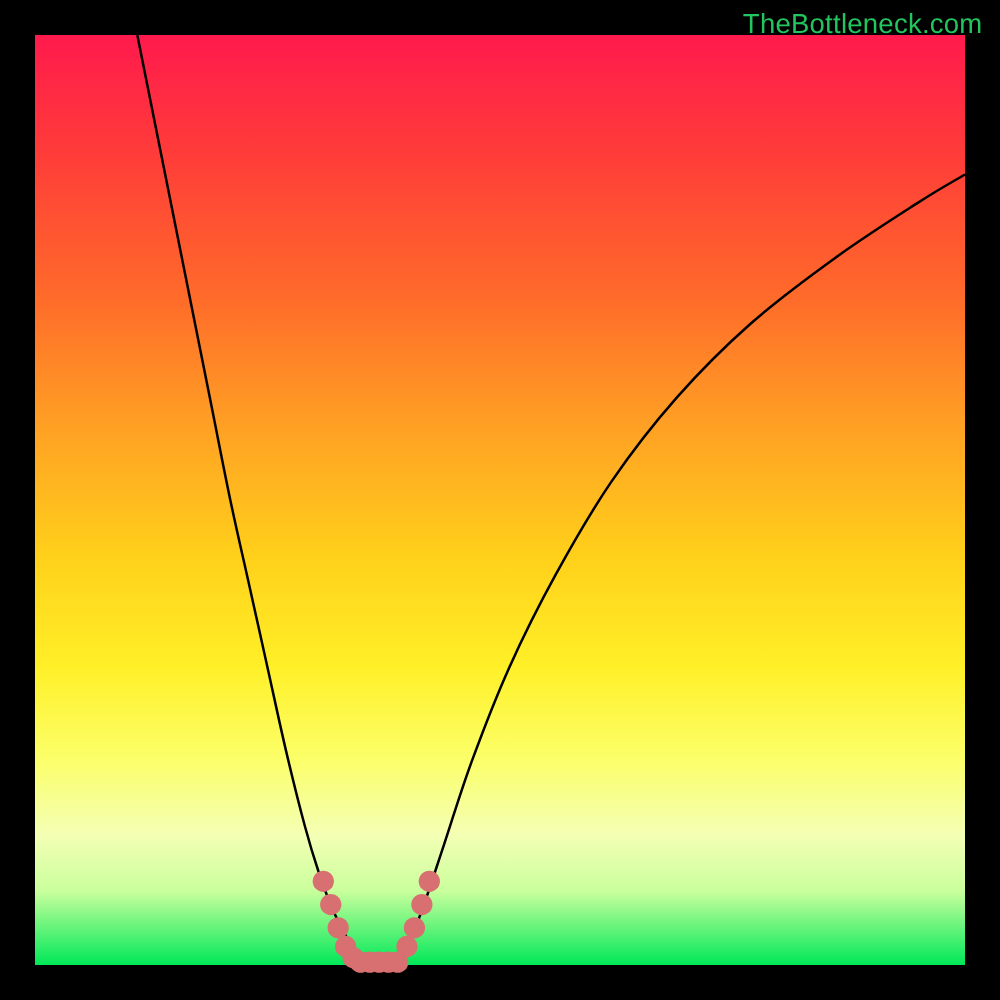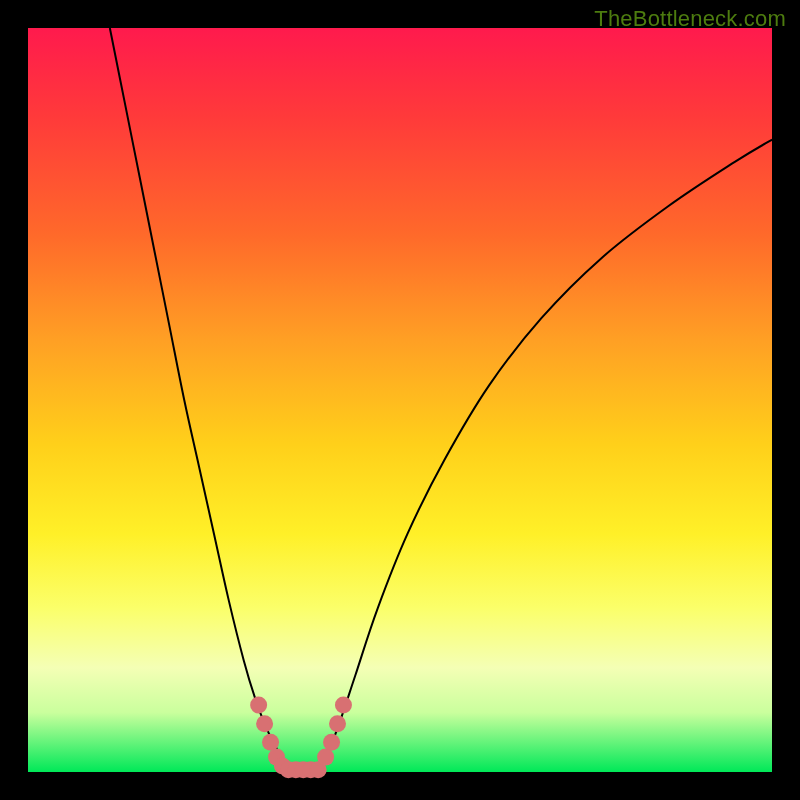--- a/index.html
+++ b/index.html
@@ -35,21 +35,21 @@
       #fbff6a 78%,
       #f4ffb5 86%,
       #caff9d 92%,
       #00e858 100%
     );
   }
   .watermark {
     position: absolute;
     top: 6px;
     right: 14px;
-    color: #4d7c0f;
+    color: #22c55e;
     font-size: 22px;
     font-weight: 500;
     letter-spacing: 0.2px;
     user-select: none;
   }
   svg.curve-layer {
     position: absolute;
     left: 0; top: 0;
     width: 744px;
     height: 744px;

